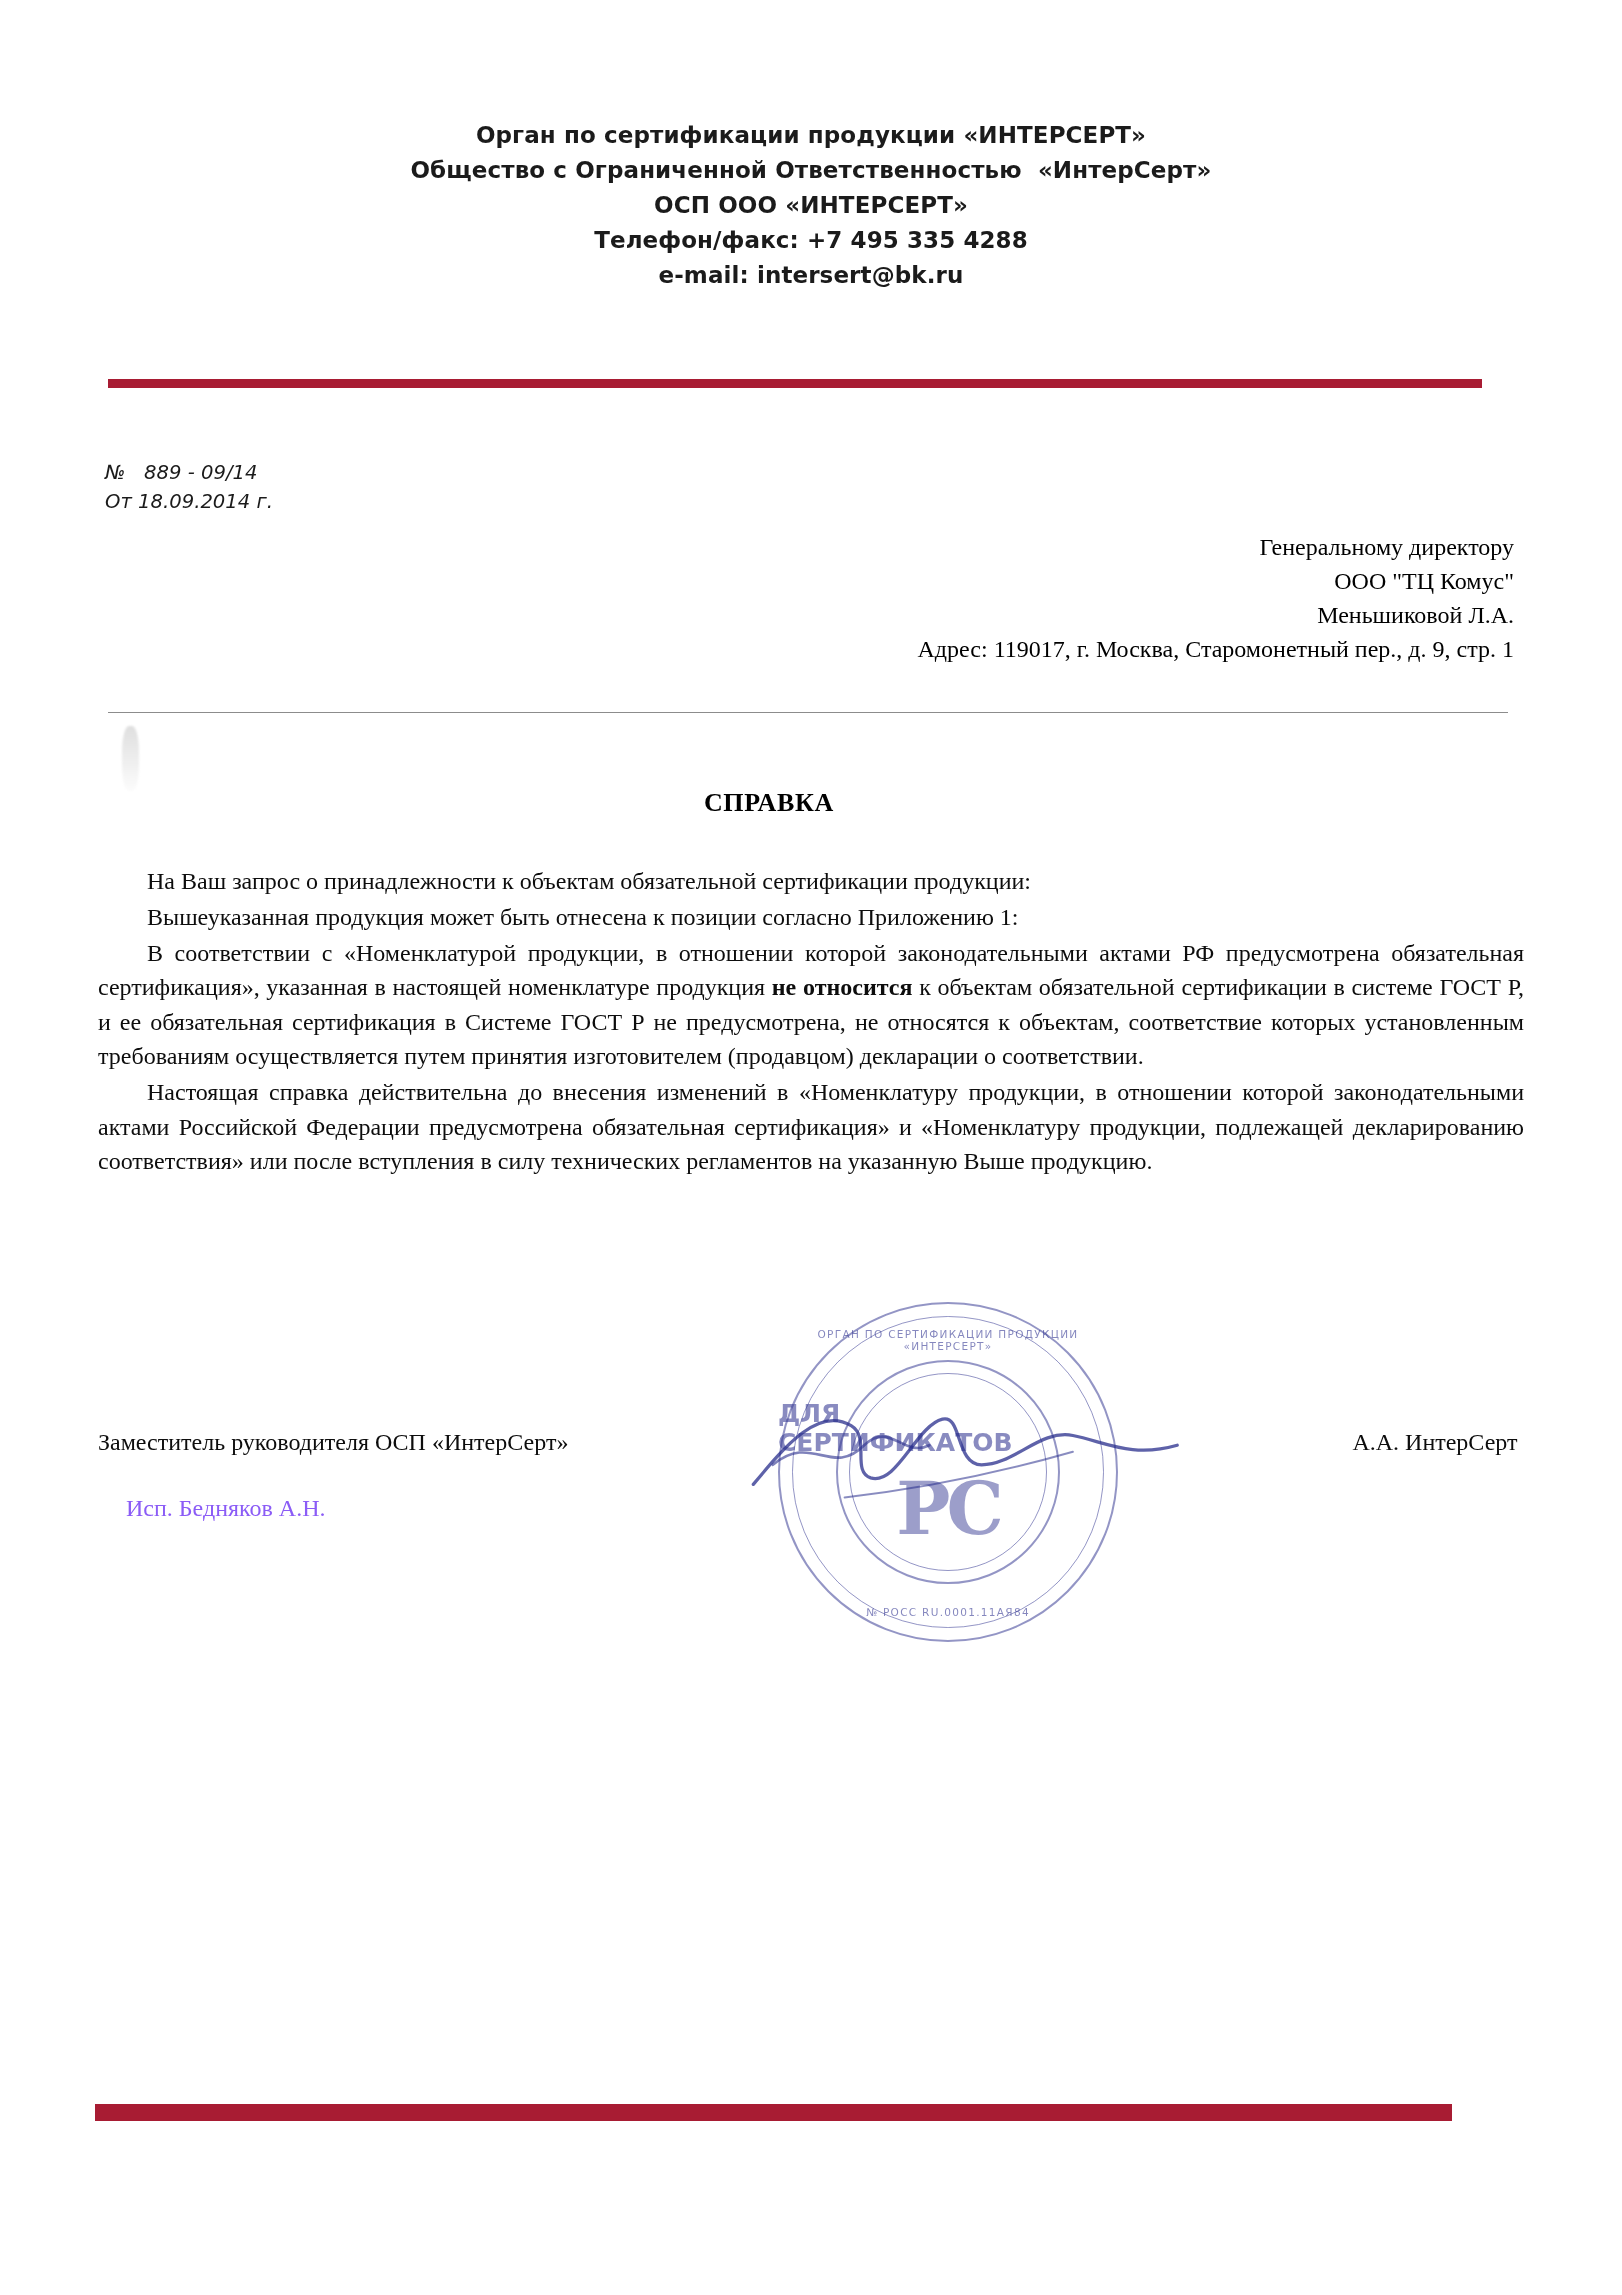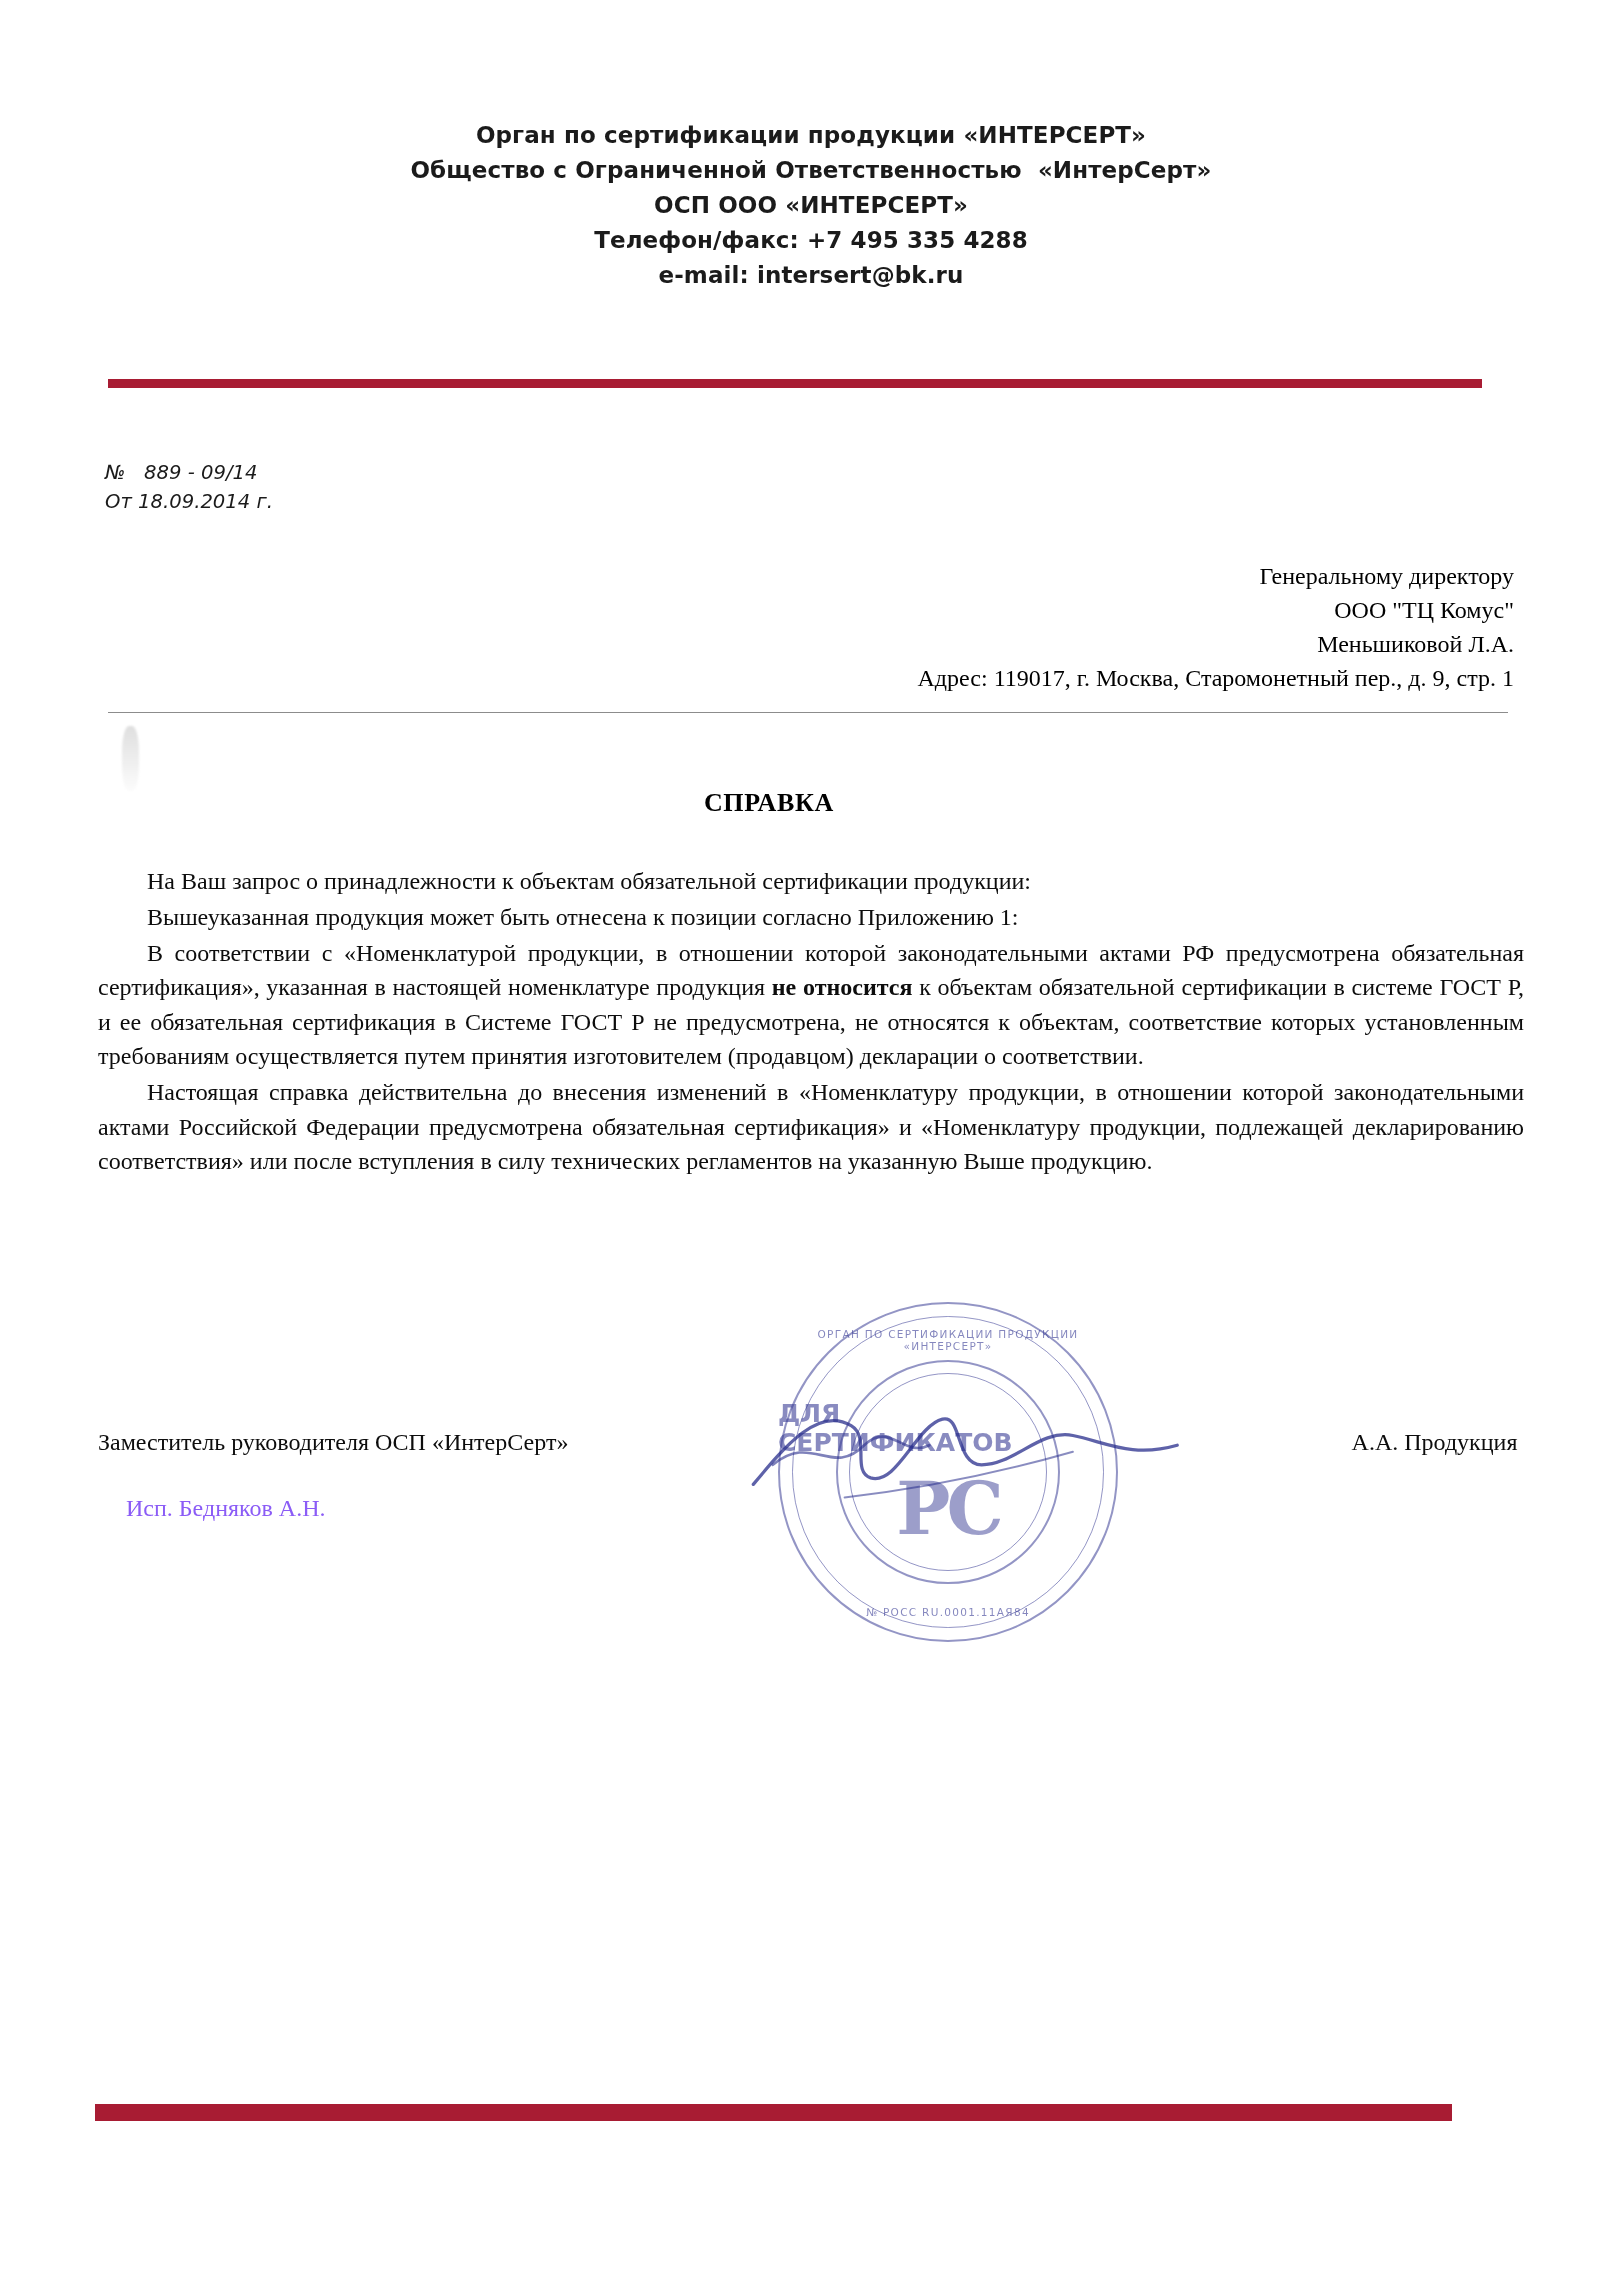--- a/index.html
+++ b/index.html
@@ -75,21 +75,20 @@
 
   
   .addressee {
     position: absolute;
     right: 108px;
     top: 530px;
     text-align: right;
     font-size: 24px;
     line-height: 1.42;
     color: #000;
-    margin-top: 29px;
   }
   .addressee .line { display: block; white-space: pre; }
 
   
   .rule-thin {
     position: absolute;
     left: 108px;
     top: 712px;
     width: 1400px;
     height: 0.7px;
@@ -308,20 +307,20 @@
   <div class="signature-ink">
     <svg width="458" height="150" viewBox="0 0 700 230" fill="none">
       <path d="M30 180 C80 120, 130 60, 180 90 C210 108, 180 160, 210 170 C250 182, 280 90, 320 80 C350 72, 340 150, 380 150 C430 150, 470 95, 520 105 C570 115, 610 140, 680 120" stroke="rgba(40,45,140,0.75)" stroke-width="5" stroke-linecap="round"></path>
       <path d="M60 150 C120 100, 150 170, 200 120 C240 82, 260 140, 300 120" stroke="rgba(40,45,140,0.6)" stroke-width="4" stroke-linecap="round"></path>
       <path d="M170 200 C260 190, 380 170, 520 130" stroke="rgba(40,45,140,0.55)" stroke-width="3" stroke-linecap="round"></path>
     </svg>
   </div>
 
   <div class="sign-row">
     <span class="sign-left">Заместитель руководителя ОСП «ИнтерСерт»</span>
-    <span class="sign-right">А.А. Продукция</span>
+    <span class="sign-right">А.А. ИнтерСерт</span>
   </div>
   <div class="executor">Исп. Бедняков А.Н.</div>
 
   <div class="rule-bottom"></div>
 
 </div>
 
 
 </body></html>

